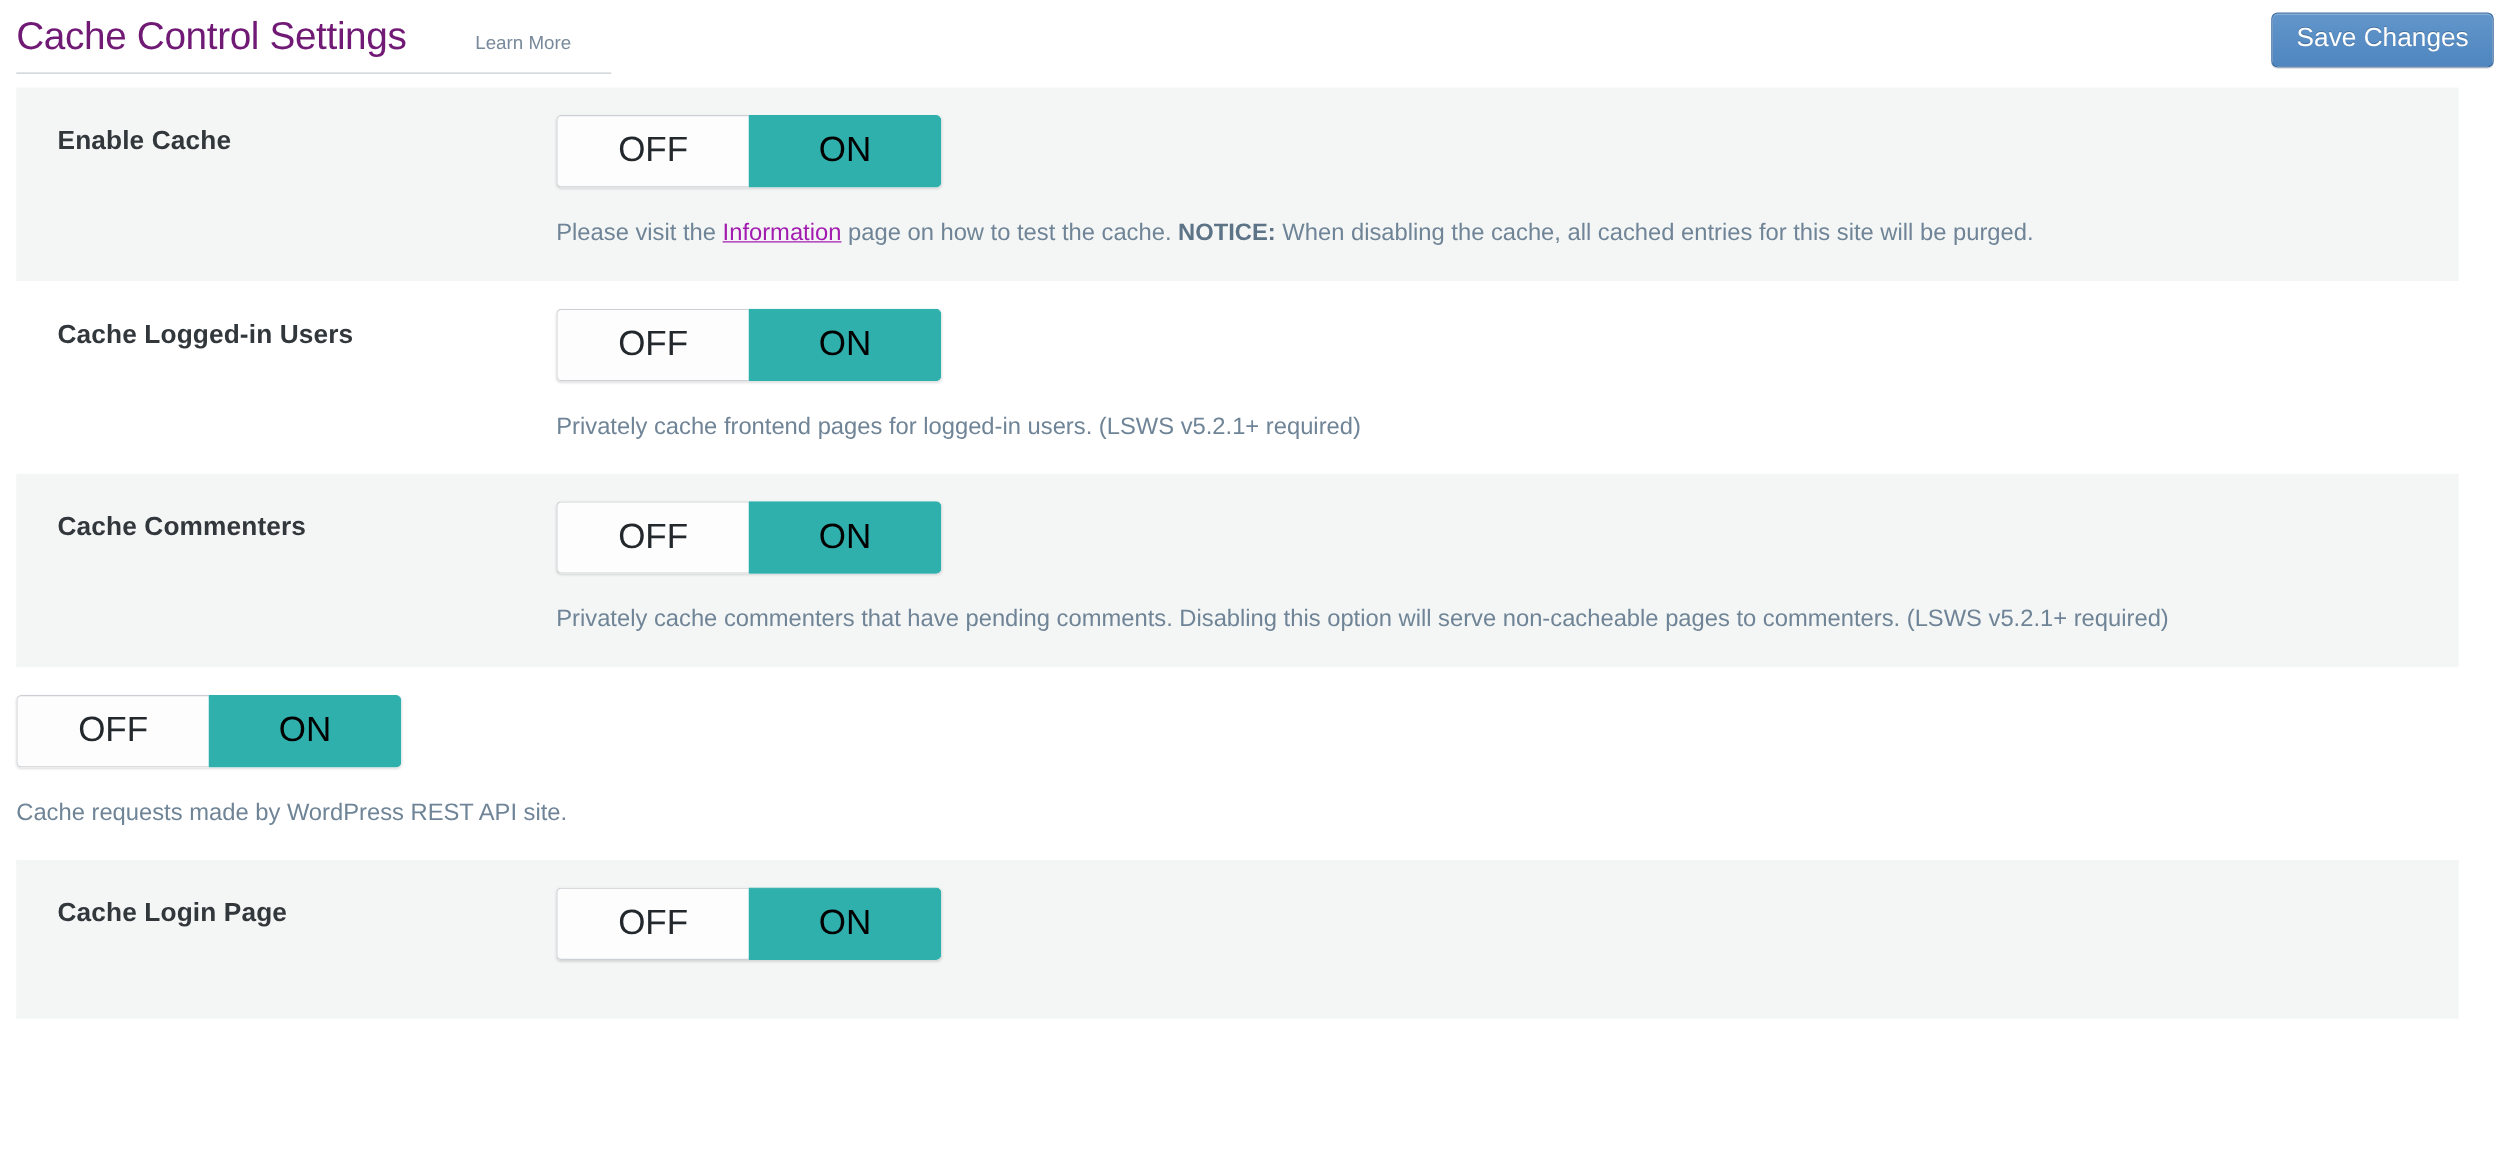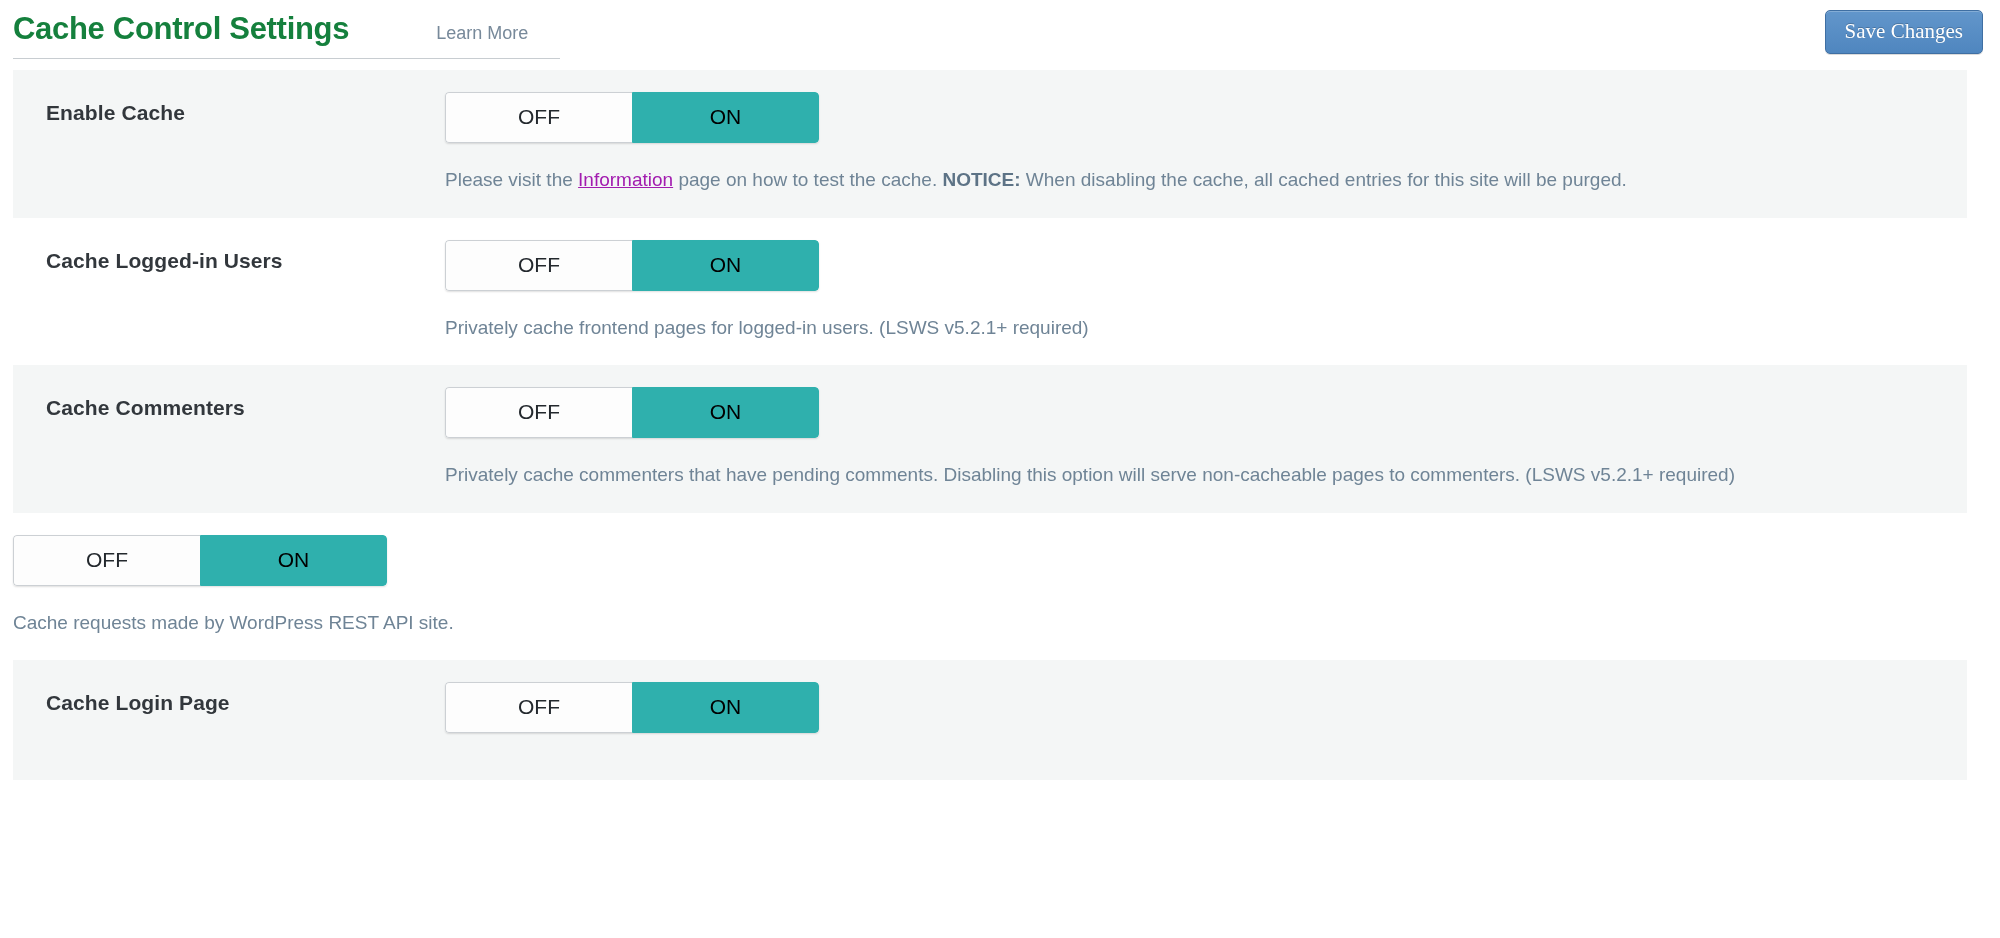--- a/index.html
+++ b/index.html
@@ -27,45 +27,45 @@
     display: inline-flex;
     align-items: baseline;
     margin-left: 13px;
     padding-bottom: 12px;
     padding-right: 32px;
     border-bottom: 1px solid #c8cdd1;
     margin-top: 12px;
   }
   .page-title {
     font-size: 31px;
-    font-weight: 700;
+    font-weight: 400;
     letter-spacing: -0.3px;
-    color: #15803d;
+    color: #701a75;
     line-height: 1.1;
     white-space: nowrap;
   }
   .learn-more {
-    margin-left: 87px;
-    font-size: 18px;
+    margin-left: 55px;
+    font-size: 15px;
     color: #77899a;
     text-decoration: none;
     white-space: nowrap;
     cursor: pointer;
   }
   .save-btn {
     position: absolute;
     top: 10px;
-    right: 17px;
+    right: 5px;
     background: #5d8fc4;
     background: linear-gradient(180deg, #6296cb 0%, #4f86bf 100%);
     border: 1px solid #3f6fa3;
     border-radius: 5px;
     color: #ffffff;
     font-size: 21px;
-    font-family: Liberation Serif, serif;
+    font-family: Liberation Sans, sans-serif;
     padding: 9px 19px 11px 19px;
     line-height: 1.05;
     cursor: pointer;
     box-shadow: 0 1px 0 rgba(0,0,0,0.14), inset 0 1px 0 rgba(255,255,255,0.22);
     text-shadow: 0 -1px 0 rgba(0,0,0,0.22);
     white-space: nowrap;
   }
 
   
   .settings {
@@ -97,24 +97,24 @@
 
   
   .toggle {
     display: inline-flex;
     border-radius: 4px;
     overflow: hidden;
     box-shadow: 0 1px 2px rgba(0,0,0,0.13);
     margin-bottom: 23px;
   }
   .toggle .seg {
-    font-size: 21px;
+    font-size: 28px;
     line-height: 1;
     padding: 13px 0 15px 0;
-    width: 187px;
+    width: 154px;
     text-align: center;
     cursor: pointer;
     user-select: none;
   }
   .toggle .seg.off {
     background: #fdfdfd;
     color: #23282d;
     border: 1px solid #ccd0d4;
     border-right: none;
     border-radius: 4px 0 0 4px;

